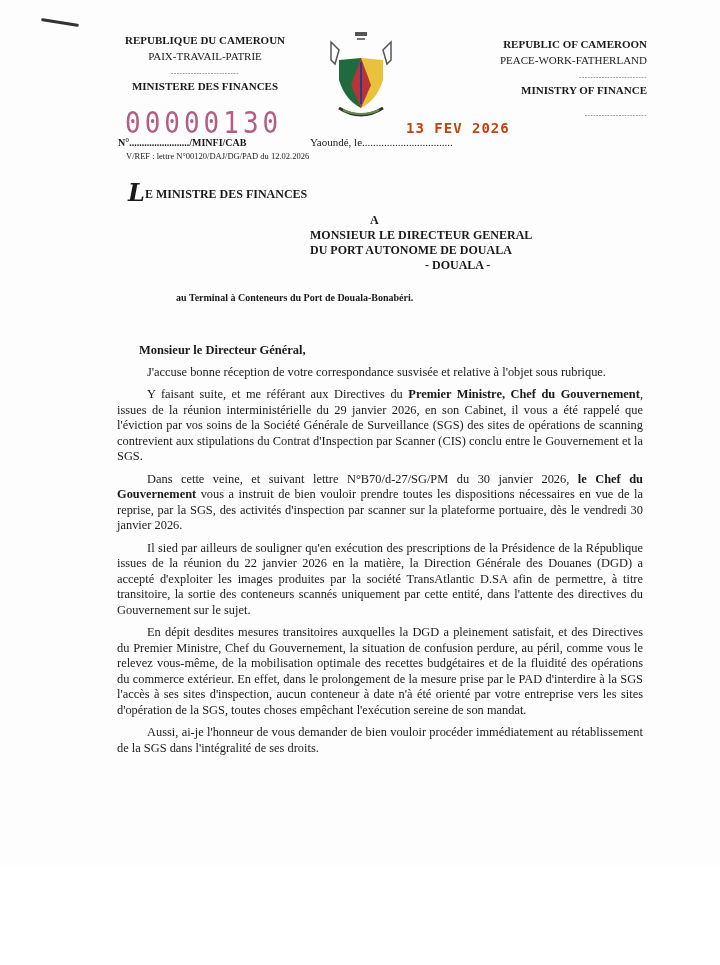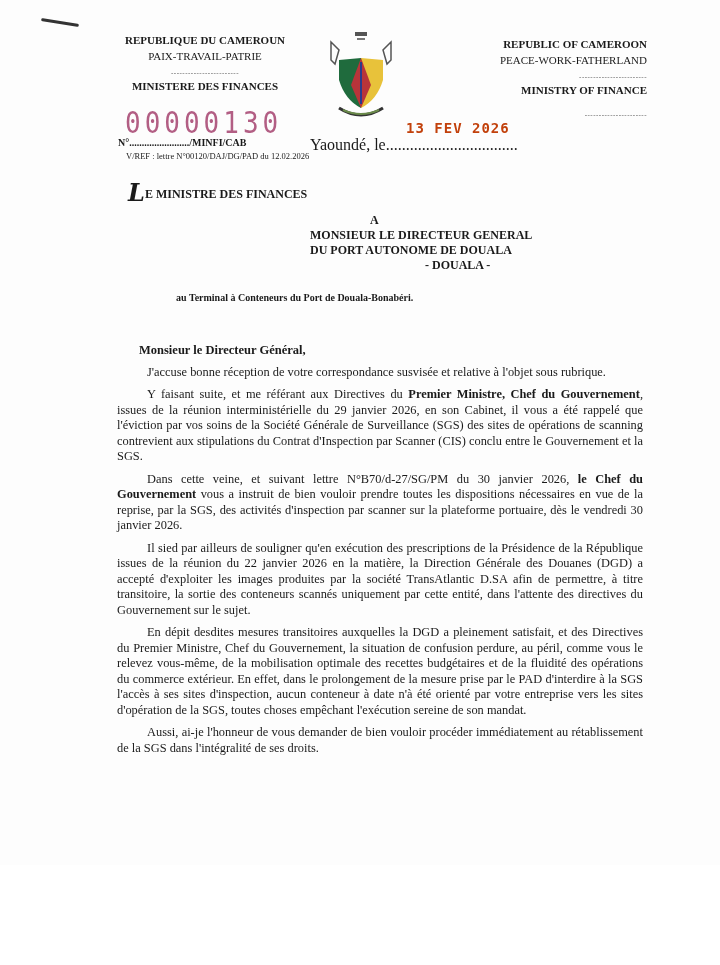--- a/index.html
+++ b/index.html
@@ -78,21 +78,21 @@
       text-align: right;
     }
     .ref-line2 {
       position: absolute;
       left: 126px; top: 151px;
       font-size: 8.5px;
     }
     .yaounde {
       position: absolute;
       left: 310px; top: 136px;
-      font-size: 16px;
+      font-size: 11px;
     }
     .date-stamp {
       position: absolute;
       left: 390px; top: 120px;
       font-family: "DejaVu Sans Mono", monospace;
       font-size: 14px;
       font-weight: bold;
       letter-spacing: 1px;
       color: #c2410c;
       margin-left: 16px;

